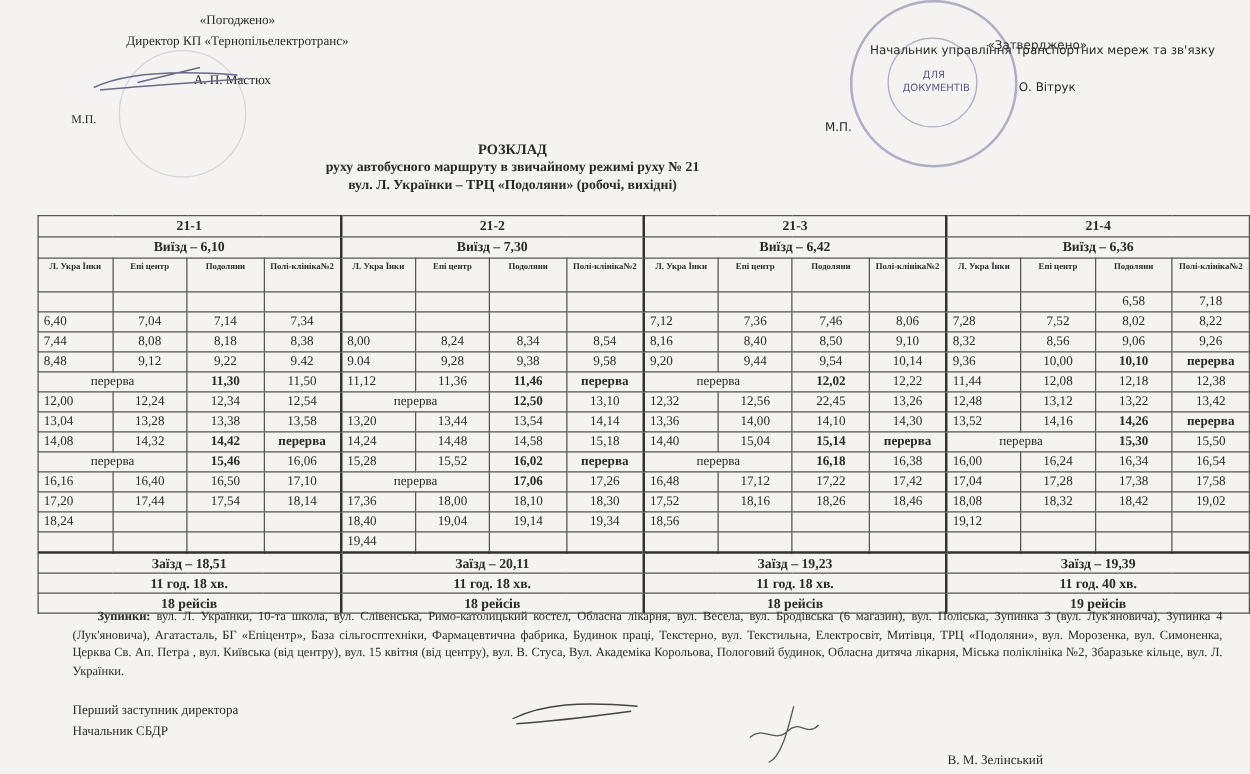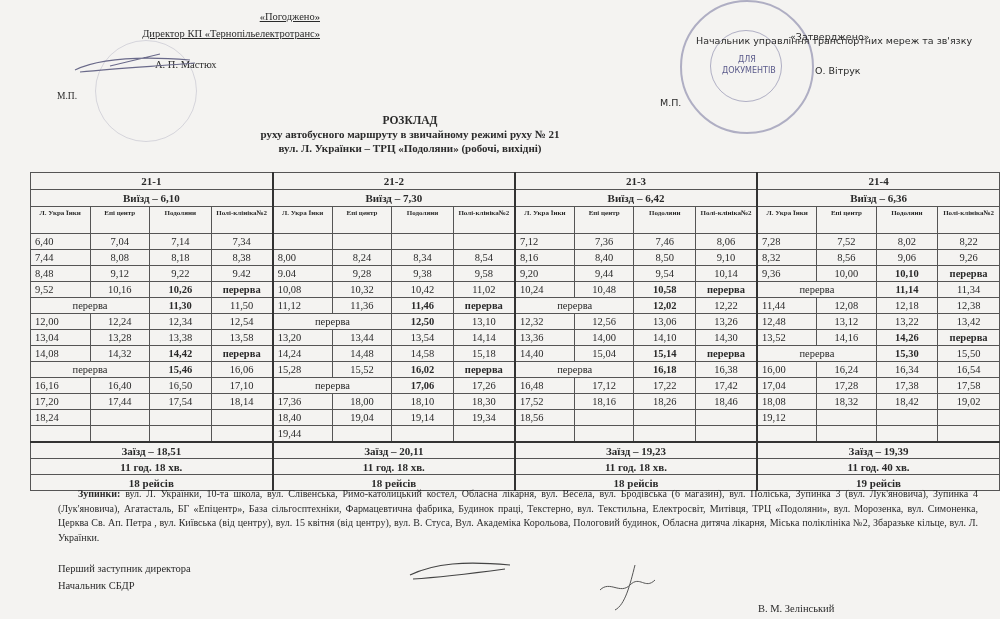--- a/index.html
+++ b/index.html
@@ -4,21 +4,21 @@
 <style>
   html, body { margin:0; padding:0; }
   body {
     width:1000px; height:619px; overflow:hidden;
     background:#f4f3f1;
     font-family:"Liberation Serif", serif;
     color:#2a2a2a;
     position:relative;
   }
   .abs { position:absolute; }
-  .hdr-left { left:60px; top:8px; width:260px; text-align:right; font-size:10.5px; line-height:17px;text-decoration:underline; }
+  .hdr-left { left:60px; top:8px; width:260px; text-align:center; font-size:10.5px; line-height:17px; }
   .hdr-left .name { position:absolute; left:95px; top:48px; white-space:nowrap; }
   .hdr-left .mp { position:absolute; left:-3px; top:80px; font-size:9.5px; }
   .hdr-right { left:680px; top:12px; width:300px; font-size:10.5px; line-height:17px; font-family:"DejaVu Sans", sans-serif; font-size:9.5px; }
   .hdr-right .appr { position:absolute; left:110px; top:16px; white-space:nowrap;text-align:right;}
   .hdr-right .pos { position:absolute; left:16px; top:20px; white-space:nowrap;}
   .hdr-right .name { position:absolute; left:135px; top:50px; white-space:nowrap;}
   .hdr-right .mp { position:absolute; left:-20px; top:82px; }
   .sig { position:absolute; }
   .stamp {
     position:absolute; left:680px; top:0px; width:130px; height:130px;
@@ -130,20 +130,38 @@
         <td class="sep">Л. Укра Їнки</td>
         <td class="">Епі центр</td>
         <td class="">Подоляни</td>
         <td class="">Полі-клініка№2</td>
         <td class="sep">Л. Укра Їнки</td>
         <td class="">Епі центр</td>
         <td class="">Подоляни</td>
         <td class="">Полі-клініка№2</td>
       </tr>
       <tr>
+        <td class="lft"></td>
+        <td class=""></td>
+        <td class=""></td>
+        <td class=""></td>
+        <td class="sep lft"></td>
+        <td class=""></td>
+        <td class=""></td>
+        <td class=""></td>
+        <td class="sep lft"></td>
+        <td class=""></td>
+        <td class=""></td>
+        <td class=""></td>
+        <td class="sep lft"></td>
+        <td class=""></td>
+        <td class="">6,58</td>
+        <td class="">7,18</td>
+      </tr>
+      <tr>
         <td class="lft">6,40</td>
         <td class="">7,04</td>
         <td class="">7,14</td>
         <td class="">7,34</td>
         <td class="sep lft"></td>
         <td class=""></td>
         <td class=""></td>
         <td class=""></td>
         <td class="sep lft">7,12</td>
         <td class="">7,36</td>
@@ -184,37 +202,20 @@
         <td class="sep lft">9,20</td>
         <td class="">9,44</td>
         <td class="">9,54</td>
         <td class="">10,14</td>
         <td class="sep lft">9,36</td>
         <td class="">10,00</td>
         <td class="b">10,10</td>
         <td class="b">перерва</td>
       </tr>
       <tr>
-        <td class="lft">9,52</td>
-        <td class="">10,16</td>
-        <td class="b">10,26</td>
-        <td class="b">перерва</td>
-        <td class="sep lft">10,08</td>
-        <td class="">10,32</td>
-        <td class="">10,42</td>
-        <td class="">11,02</td>
-        <td class="sep lft">10,24</td>
-        <td class="">10,48</td>
-        <td class="b">10,58</td>
-        <td class="b">перерва</td>
-        <td colspan="2" class="sep">перерва</td>
-        <td class="b">11,14</td>
-        <td>11,34</td>
-      </tr>
-      <tr>
         <td colspan="2" class="">перерва</td>
         <td class="b">11,30</td>
         <td>11,50</td>
         <td class="sep lft">11,12</td>
         <td class="">11,36</td>
         <td class="b">11,46</td>
         <td class="b">перерва</td>
         <td colspan="2" class="sep">перерва</td>
         <td class="b">12,02</td>
         <td>12,22</td>
@@ -226,21 +227,21 @@
       <tr>
         <td class="lft">12,00</td>
         <td class="">12,24</td>
         <td class="">12,34</td>
         <td class="">12,54</td>
         <td colspan="2" class="sep">перерва</td>
         <td class="b">12,50</td>
         <td>13,10</td>
         <td class="sep lft">12,32</td>
         <td class="">12,56</td>
-        <td class="">13,06</td>
+        <td class="">22,45</td>
         <td class="">13,26</td>
         <td class="sep lft">12,48</td>
         <td class="">13,12</td>
         <td class="">13,22</td>
         <td class="">13,42</td>
       </tr>
       <tr>
         <td class="lft">13,04</td>
         <td class="">13,28</td>
         <td class="">13,38</td>

